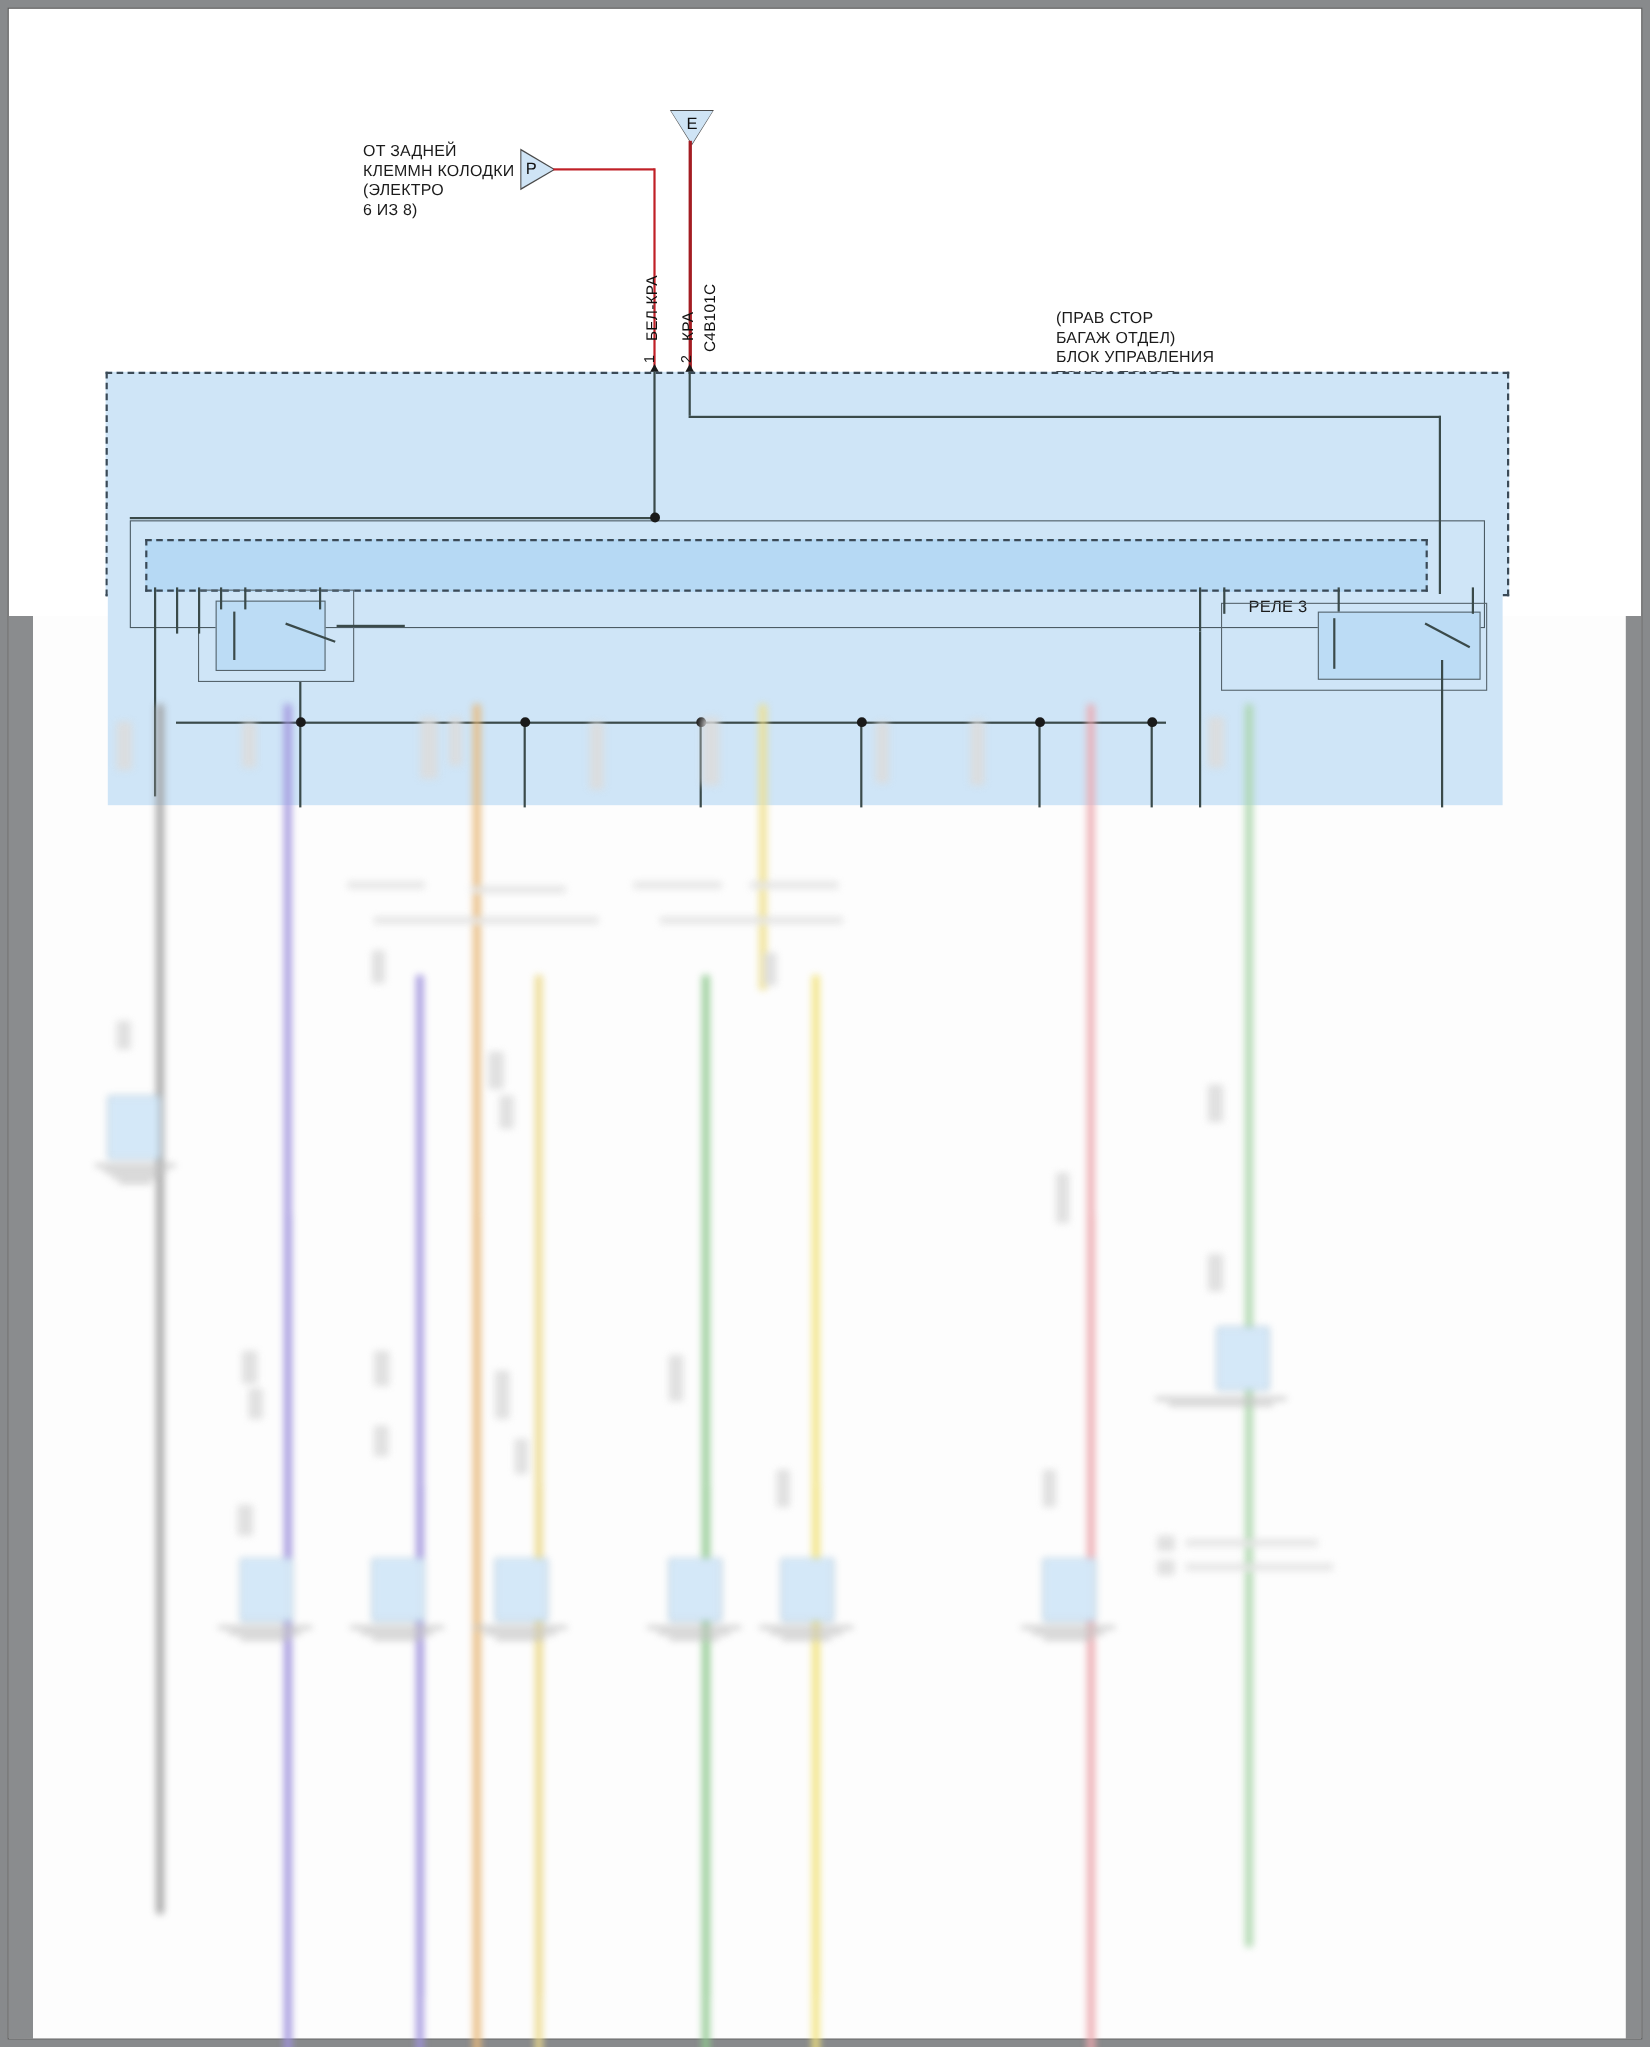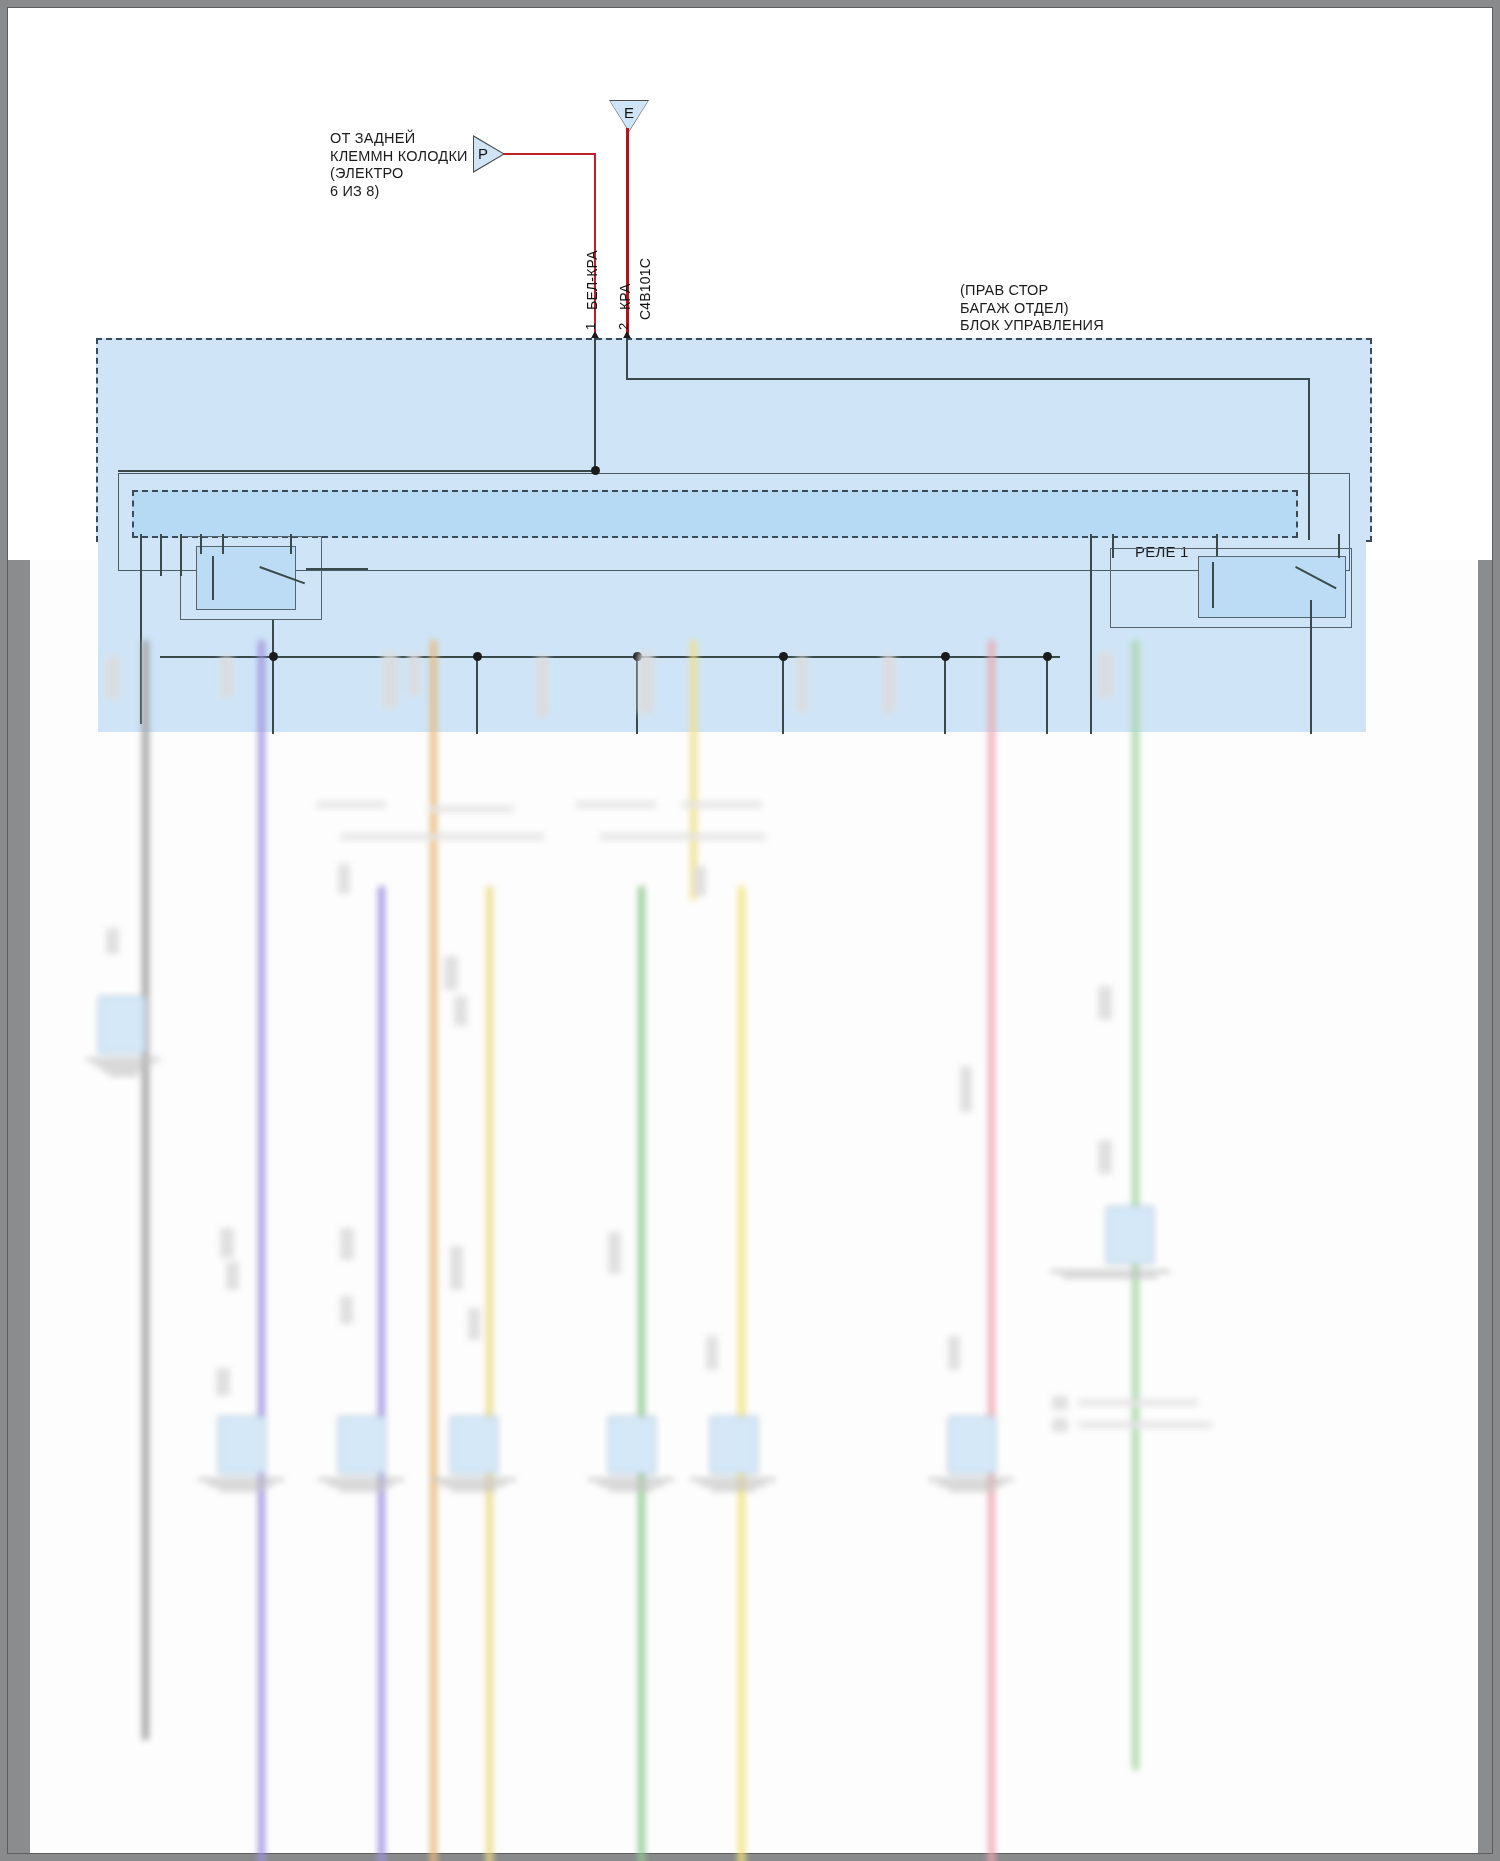--- a/index.html
+++ b/index.html
@@ -283,21 +283,21 @@
   <div class="wire wire-blk" style="left:260px; top:566px; width:48px; height:2px; transform:rotate(20deg); transform-origin:0 0;"></div>
   <div class="wire wire-blk" style="left:306px; top:568px; width:62px; height:2px;"></div>
 
   <div class="wire wire-blk" style="left:140px; top:534px; width:2px; height:190px;"></div>
   <div class="wire wire-blk" style="left:160px; top:534px; width:2px; height:42px;"></div>
   <div class="wire wire-blk" style="left:180px; top:534px; width:2px; height:42px;"></div>
   <div class="wire wire-blk" style="left:200px; top:534px; width:2px; height:20px;"></div>
   <div class="wire wire-blk" style="left:222px; top:534px; width:2px; height:20px;"></div>
   <div class="wire wire-blk" style="left:290px; top:534px; width:2px; height:20px;"></div>
 
-  <div class="lbl" style="left:1135px; top:543px; font-size:15px;">РЕЛЕ 1</div>
+  <div class="lbl" style="left:1135px; top:543px; font-size:15px;">РЕЛЕ 3</div>
   <div class="relay-box" style="left:1110px; top:548px; width:240px; height:78px;"></div>
   <div class="relay-coil" style="left:1198px; top:556px; width:146px; height:60px;"></div>
   <div class="wire wire-blk" style="left:1212px; top:562px; width:2px; height:46px;"></div>
   <div class="wire wire-blk" style="left:1296px; top:566px; width:46px; height:2px; transform:rotate(28deg); transform-origin:0 0;"></div>
   <div class="wire wire-blk" style="left:1090px; top:534px; width:2px; height:40px;"></div>
   <div class="wire wire-blk" style="left:1112px; top:534px; width:2px; height:24px;"></div>
   <div class="wire wire-blk" style="left:1216px; top:534px; width:2px; height:22px;"></div>
   <div class="wire wire-blk" style="left:1338px; top:534px; width:2px; height:24px;"></div>
 
   <div class="wire wire-blk" style="left:160px; top:656px; width:900px; height:2px;"></div>

